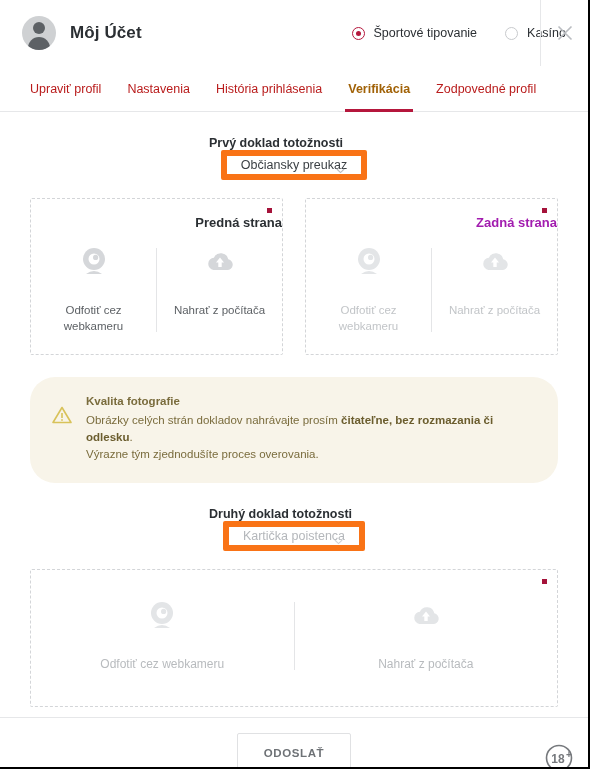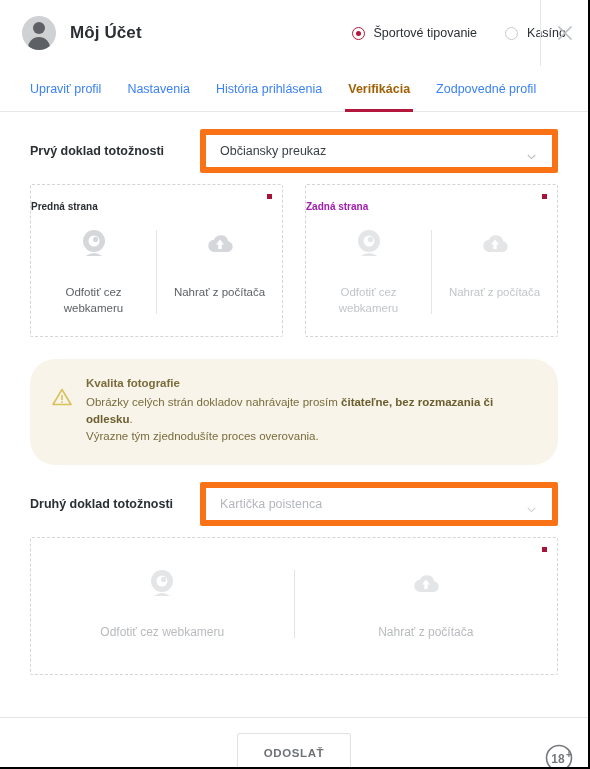--- a/index.html
+++ b/index.html
@@ -127,21 +127,21 @@
     display: flex;
     align-items: center;
     padding-left: 30px;
     gap: 26px;
     border-bottom: 1px solid #e6e7e9;
     background: #fff;
   }
   .tab {
     position: relative;
     font-size: 12.5px;
-    color: #3b82f6;
+    color: #b91c1c;
     height: 46px;
     display: flex;
     align-items: center;
     cursor: pointer;
     white-space: nowrap;
   }
   .tab.active {
     color: #a16207;
     font-weight: bold;
   }
@@ -157,22 +157,23 @@
   
   .body {
     padding: 0 30px;
     height: 651px;
     position: relative;
   }
 
   .field-row {
     display: flex;
     align-items: center;
-    height: 30px;
+    height: 44px;
     margin-top: 24px;
+    flex-direction: column;
   }
   .field-label {
     font-size: 12.5px;
     font-weight: bold;
     color: #2b2f33;
     width: 170px;
     flex: 0 0 auto;
   }
   .select {
     position: relative;
@@ -215,22 +216,22 @@
   .card.wide { flex: 1 1 100%; padding: 30px 0 34px; }
 
   .req-dot {
     position: absolute;
     top: 9px; right: 10px;
     width: 5px; height: 5px;
     background: #a5133a;
   }
 
   .card-title {
-    text-align: left;
-    font-size: 10px;
+    text-align: right;
+    font-size: 13px;
     font-weight: bold;
     color: #2b2f33;
     margin-bottom: 16px;
   }
   .card.disabled .card-title { color: #a21caf; font-weight: bold; }
 
   .card-actions {
     display: flex;
     align-items: stretch;
   }

